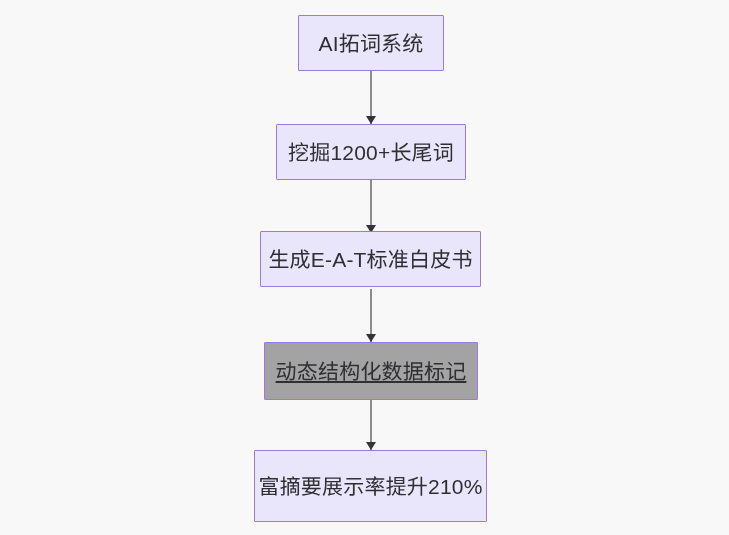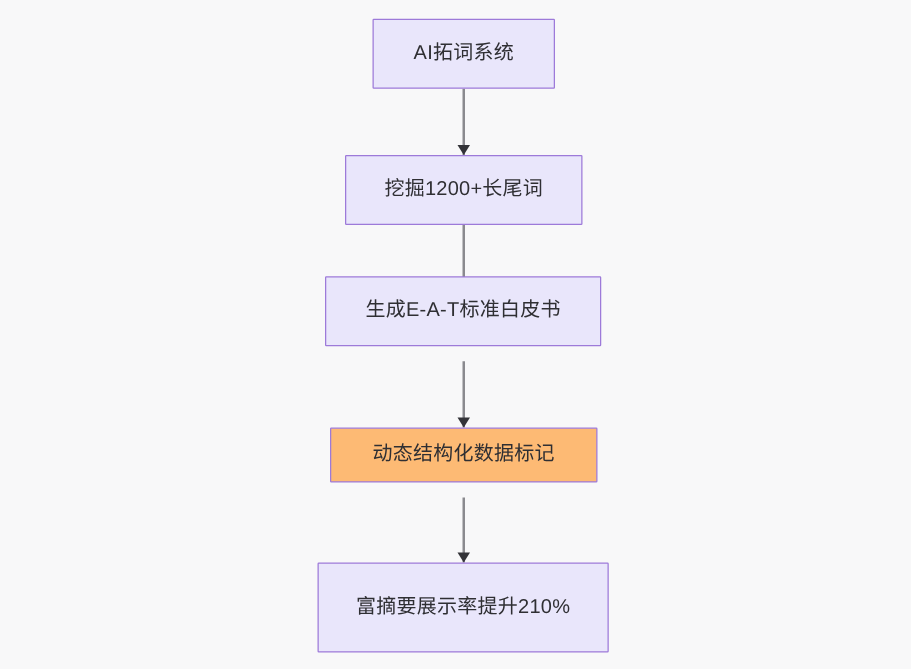--- a/index.html
+++ b/index.html
@@ -22,21 +22,21 @@
   .node {
     position: absolute;
     box-sizing: border-box;
     background: #e9e6fb;
     border: 1.6px solid #9d7ad9;
     border-radius: 1px;
     display: flex;
     align-items: center;
     justify-content: center;
     color: #2f2f33;
-    font-size: 16px;
+    font-size: 21px;
     line-height: 1;
     letter-spacing: 0.2px;
     white-space: nowrap;
   }
   .node-label {
     display: block;
     padding: 0 6px;
   }
   .edge {
     position: absolute;
@@ -80,23 +80,23 @@
     <div class="edge-line" style="height: 52px; background: rgb(138, 138, 143);"></div>
     <div class="edge-arrow" style="top: 44px; border-top-color: rgb(51, 51, 56);"></div>
   </div>
 
   <div class="node" style="left: 298px; top: 15px; width: 146px; height: 56px; background: rgb(233, 230, 251); border-color: rgb(157, 122, 217); color: rgb(47, 47, 51);">
     <span class="node-label">AI拓词系统</span>
   </div>
   <div class="node" style="left: 276px; top: 124px; width: 190px; height: 56px; background: rgb(233, 230, 251); border-color: rgb(157, 122, 217); color: rgb(47, 47, 51);">
     <span class="node-label">挖掘1200+长尾词</span>
   </div>
-  <div class="node" style="left: 260px; top: 221px; width: 221px; height: 56px; background: rgb(233, 230, 251); border-color: rgb(157, 122, 217); color: rgb(47, 47, 51);">
+  <div class="node" style="left: 260px; top: 231px; width: 221px; height: 56px; background: rgb(233, 230, 251); border-color: rgb(157, 122, 217); color: rgb(47, 47, 51);">
     <span class="node-label">生成E-A-T标准白皮书</span>
   </div>
-  <div class="node" style="left: 264px; top: 342px; width: 214px; height: 44px; background: #fdba74; border-color: rgb(157, 122, 217); color: rgb(47, 47, 51);">
+  <div class="node" style="left: 264px; top: 342px; width: 214px; height: 58px; background: #a3a3a3; border-color: rgb(157, 122, 217); color: rgb(47, 47, 51); text-decoration: underline;">
     <span class="node-label">动态结构化数据标记</span>
   </div>
   <div class="node" style="left: 254px; top: 450px; width: 233px; height: 72px; background: rgb(233, 230, 251); border-color: rgb(157, 122, 217); color: rgb(47, 47, 51);">
     <span class="node-label">富摘要展示率提升210%</span>
   </div>
 
 </div>
 
 </body></html>

